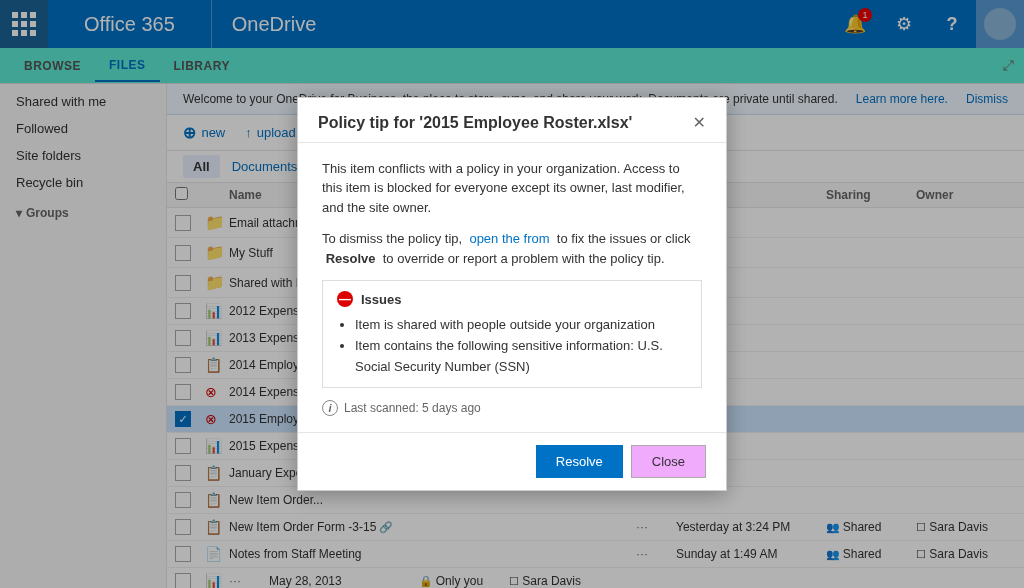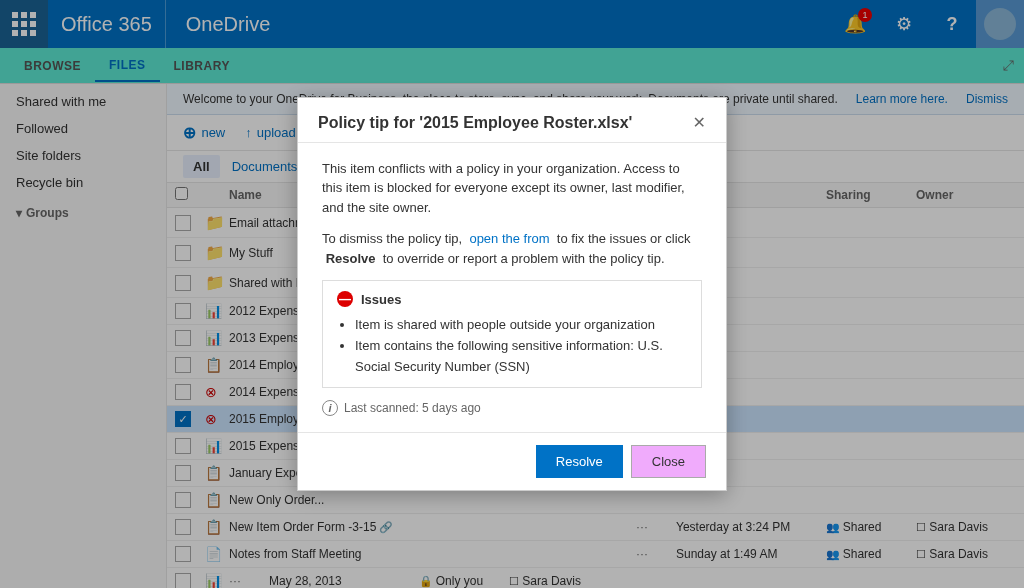--- a/index.html
+++ b/index.html
@@ -1,20 +1,20 @@
 <!DOCTYPE html>
 <html><head>
   <meta charset="utf-8">
   <style>
     * { box-sizing: border-box; margin: 0; padding: 0; }
     body { font-family: 'Segoe UI', Arial, sans-serif; font-size: 13px; color: #333; background: #fff; overflow: hidden; width: 1024px; height: 588px; }
     .waffle-btn { width: 48px; height: 48px; display: flex; align-items: center; justify-content: center; background: #1a6496; cursor: pointer; flex-shrink: 0; }
     .waffle-grid { display: grid; grid-template-columns: repeat(3,6px); gap: 3px; }
     .waffle-grid span { width: 6px; height: 6px; background: #fff; display: block; }
-    .app-name { padding: 0 13px; font-size: 20px; font-weight: 300; border-right: 1px solid rgba(255,255,255,0.3); height: 100%; display: flex; align-items: center; }
+    .app-name { padding: 0 36px; font-size: 20px; font-weight: 300; border-right: 1px solid rgba(255,255,255,0.3); height: 100%; display: flex; align-items: center; }
     .product-name { padding: 0 20px; font-size: 20px; font-weight: 300; flex: 1; }
     .nav-icons { display: flex; align-items: center; }
     .nav-icon-btn { width: 48px; height: 48px; display: flex; align-items: center; justify-content: center; cursor: pointer; position: relative; color: #fff; font-size: 18px; }
     .badge { position: absolute; top: 8px; right: 8px; background: #e00; border-radius: 50%; width: 14px; height: 14px; font-size: 9px; display: flex; align-items: center; justify-content: center; }
     .avatar { width: 48px; height: 48px; background: #5a9ad5; display: flex; align-items: center; justify-content: center; overflow: hidden; }
     .avatar-placeholder { width: 32px; height: 32px; border-radius: 50%; background: #8bb8d8; }
 
     
     .tab-bar { display: flex; align-items: center; background: #5eead4; border-bottom: 1px solid #ddd; height: 36px; padding: 0 10px; }
     .tab { padding: 8px 14px; font-size: 12px; font-weight: 600; color: #555; cursor: pointer; text-transform: uppercase; letter-spacing: 0.5px; }
@@ -321,21 +321,21 @@
         <div class="col-modified"></div>
         <div class="col-sharing"></div>
         <div class="col-owner"></div>
       </div>
 
       <div class="file-row">
         <div class="col-check">
             <div class="check-box"></div>
           </div>
         <div class="col-type"><span class="file-icon icon-pptx" style="font-size:14px;">📋</span></div>
-        <div class="col-name">New Only Order...</div>
+        <div class="col-name">New Item Order...</div>
         <div class="col-actions"></div>
         <div class="col-modified"></div>
         <div class="col-sharing"></div>
         <div class="col-owner"></div>
       </div>
 
       <div class="file-row">
         <div class="col-check">
             <div class="check-box"></div>
           </div>

